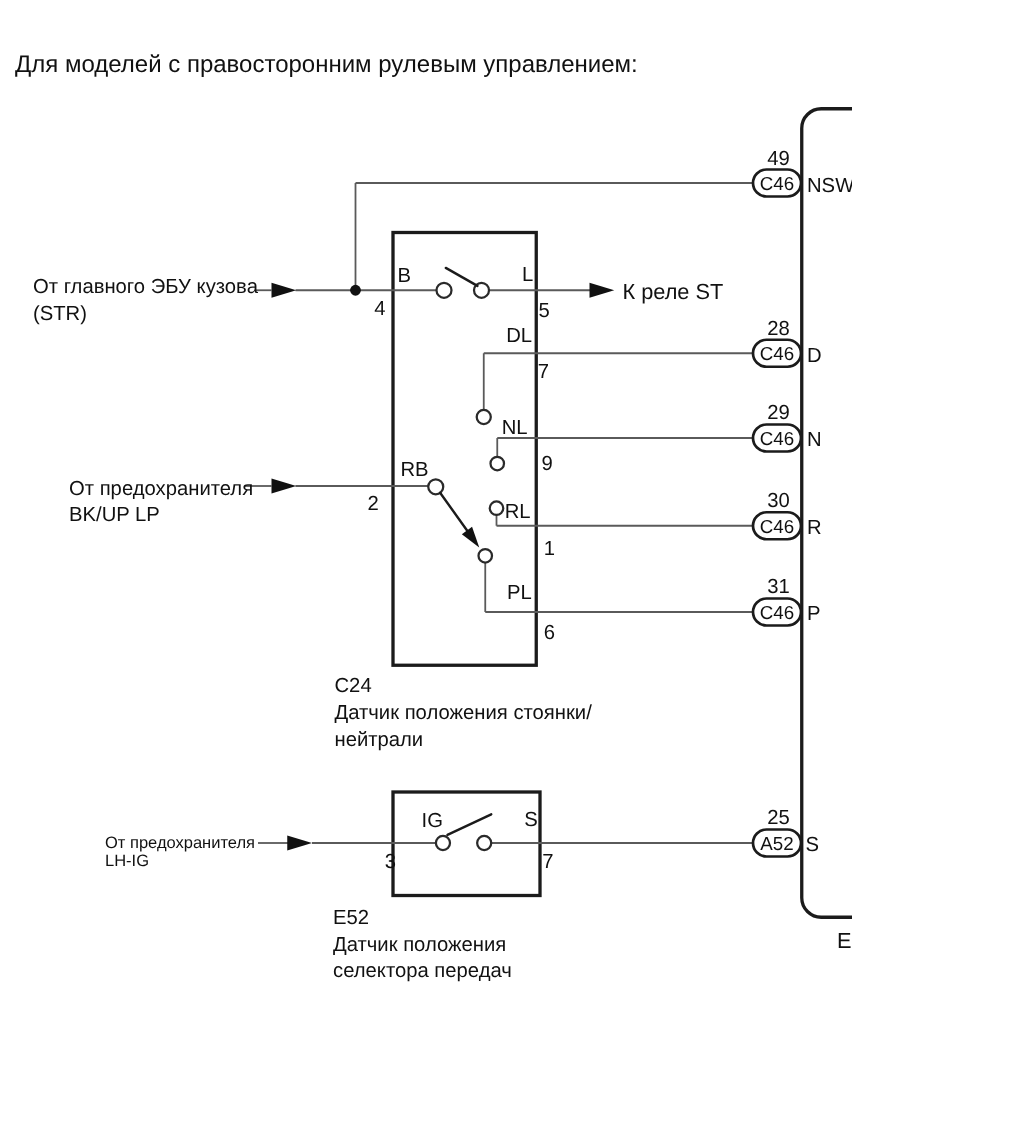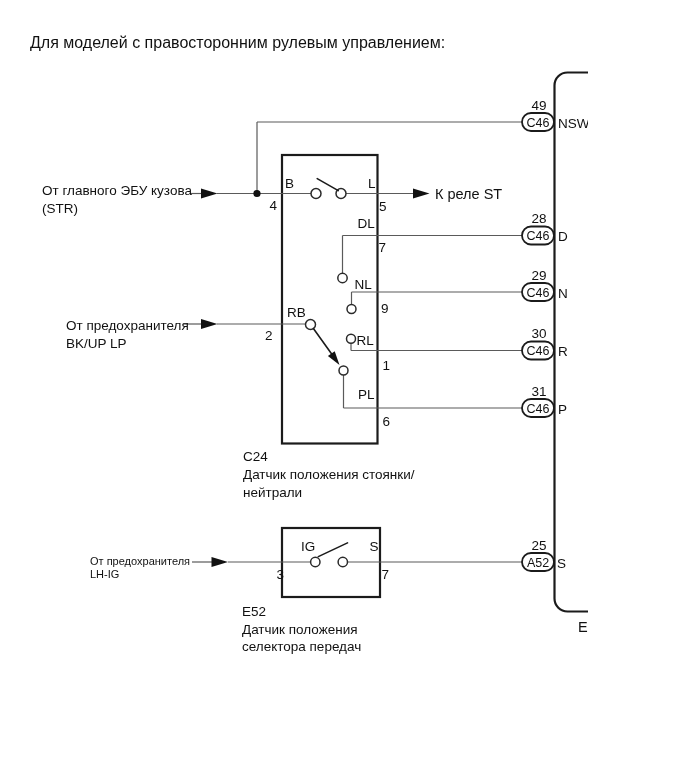--- a/index.html
+++ b/index.html
@@ -1,16 +1,16 @@
 <!DOCTYPE html>
 <html><head>
 <meta charset="utf-8">
 <style>
   html,body{margin:0;padding:0;background:#fff;}
-  .stage{position:relative;width:568px;height:757px;background:#ffffff;overflow:hidden;padding-left:20px;}
+  .stage{position:relative;width:568px;height:757px;background:#ffffff;overflow:hidden;}
   svg text{font-family:"Liberation Sans","DejaVu Sans",sans-serif;fill:#111111;}
   .title{font-size:16px;}
   .lbl{font-size:13.5px;}
   .sm{font-size:11px;}
   .pin{font-size:13.5px;}
   .term{font-size:13.5px;}
   .num{font-size:13.5px;text-anchor:middle;}
   .conn{font-size:12.5px;text-anchor:middle;}
   .big{font-size:14.5px;}
   .wire{stroke:#5a5a5a;stroke-width:1.2;fill:none;}

